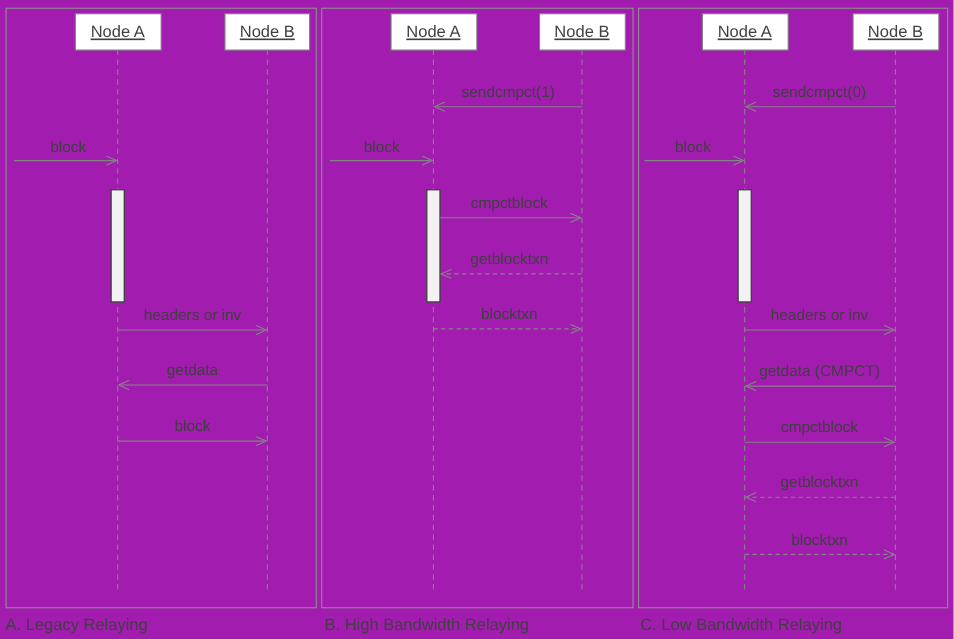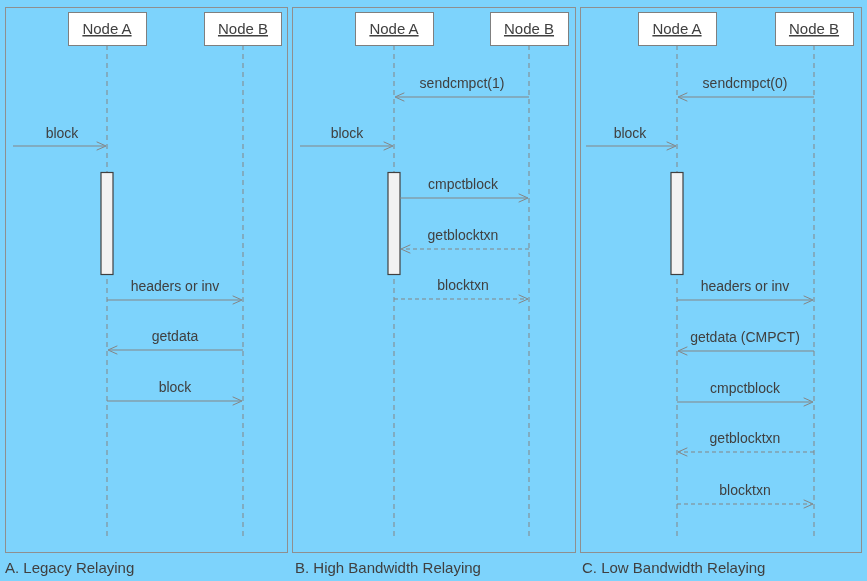--- a/index.html
+++ b/index.html
@@ -1,16 +1,16 @@
 <!DOCTYPE html>
 <html><head>
 <meta charset="utf-8">
 <style>
   html, body { margin: 0; padding: 0; background: #ffffff; }
-  .stage { position: relative; width: 867px; height: 581px; background: #7dd3fc; overflow: hidden; }
+  .stage { position: relative; width: 867px; height: 581px; background: #a21caf; overflow: hidden; }
   svg { display: block; }
   .frame { fill: none; stroke: #8f8f8f; stroke-width: 1; }
   .nodebox { fill: #ffffff; stroke: #7f7f7f; stroke-width: 1; }
   .nodelabel {
     fill: #404040;
     font: 15px "Liberation Sans", sans-serif;
     text-anchor: middle;
     text-decoration: underline;
   }
   .lifeline { stroke: #858585; stroke-width: 1; stroke-dasharray: 5 4; fill: none; }

